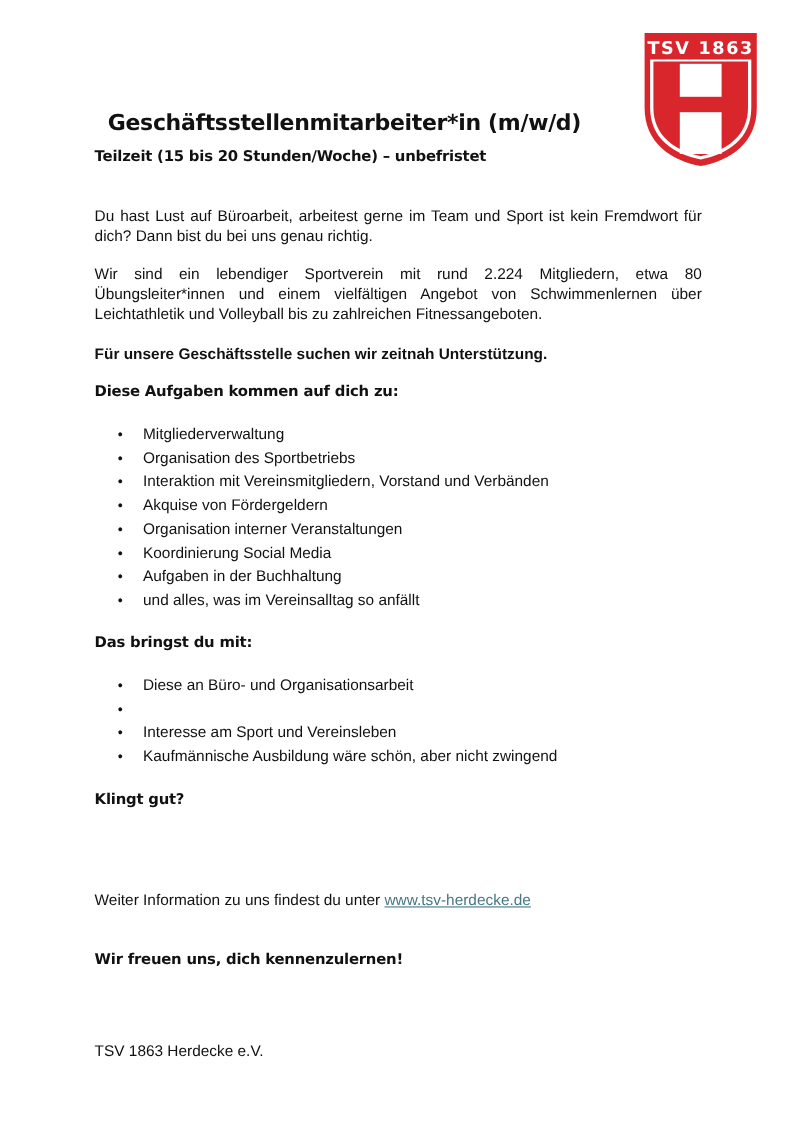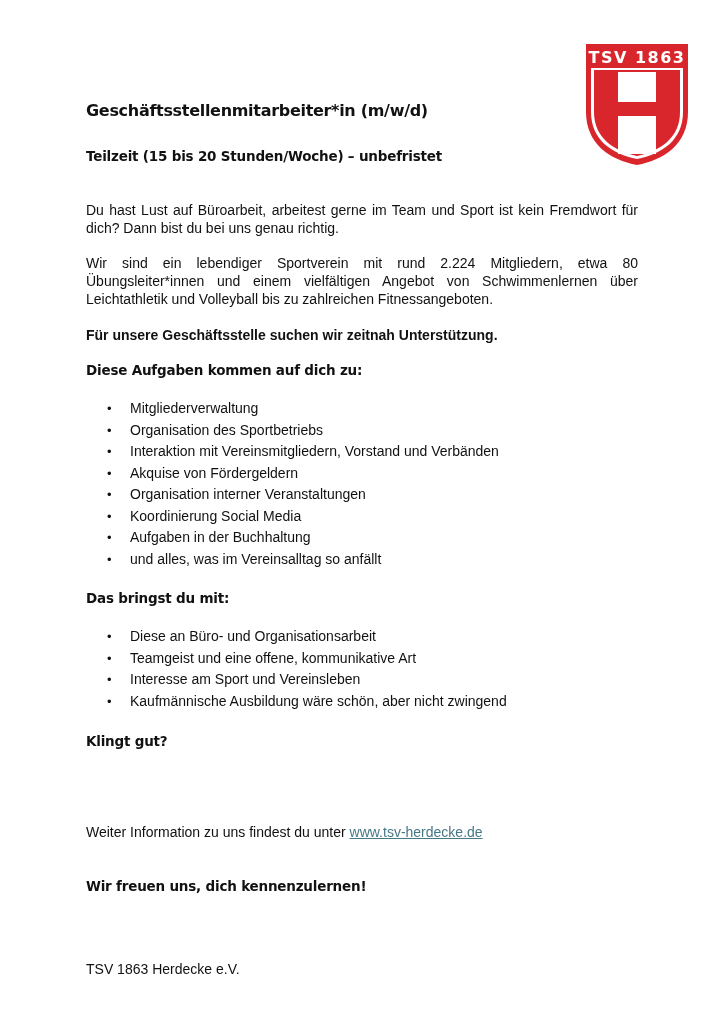--- a/index.html
+++ b/index.html
@@ -1,21 +1,21 @@
 <!DOCTYPE html>
 <html><head>
 <meta charset="utf-8">
 <style>
   html, body { margin: 0; padding: 0; background: #ffffff; }
   body { width: 724px; height: 1024px; position: relative; overflow: hidden;
          font-family: "Liberation Sans", sans-serif; color: #111; }
-  .page { position: absolute; left: 0; top: 14px; width: 724px; height: 931px; }
+  .page { position: absolute; left: 0; top: 0; width: 724px; height: 931px; }
   .logo { position: absolute; left: 584px; top: 28px; width: 106px; height: 125px; }
   .title { position: absolute; left: 86px; top: 87px; font-family: "DejaVu Sans", sans-serif;
-           font-weight: bold; font-size: 16px; letter-spacing: -0.3px; margin: 0; }
+           font-weight: bold; font-size: 20px; letter-spacing: -0.3px; margin: 12px; }
   .subtitle { position: absolute; left: 86px; top: 134px; font-family: "DejaVu Sans", sans-serif;
               font-weight: bold; font-size: 13.5px; margin: 0; letter-spacing: -0.2px; }
   .para { position: absolute; left: 86px; width: 552px; font-size: 14px; line-height: 18px;
           margin: 0; text-align: justify; }
   .h2 { position: absolute; left: 86px; font-family: "DejaVu Sans", sans-serif; font-weight: bold;
         font-size: 13.5px; margin: 0; letter-spacing: -0.2px; }
   ul.list { position: absolute; left: 86px; margin: 0; padding: 0; list-style: none; font-size: 14px; }
   ul.list li { position: relative; height: 21.5px; line-height: 21.5px; padding-left: 44px; }
   ul.list li .bullet { position: absolute; left: 21px; top: 0; font-size: 13px; }
   a.link { color: #467886; text-decoration: underline; }
@@ -50,21 +50,21 @@
     <li><span class="bullet">•</span><span>Akquise von Fördergeldern</span></li>
     <li><span class="bullet">•</span><span>Organisation interner Veranstaltungen</span></li>
     <li><span class="bullet">•</span><span>Koordinierung Social Media</span></li>
     <li><span class="bullet">•</span><span>Aufgaben in der Buchhaltung</span></li>
     <li><span class="bullet">•</span><span>und alles, was im Vereinsalltag so anfällt</span></li>
   </ul>
 
   <h3 class="h2" style="top:576px;">Das bringst du mit:</h3>
   <ul class="list" style="top:612px;">
     <li><span class="bullet">•</span><span>Diese an Büro- und Organisationsarbeit</span></li>
-    <li><span class="bullet">•</span><span>Teamgeist und eine offene, kommunikative Art</span></li>
+    <li><span class="bullet">•</span></li>
     <li><span class="bullet">•</span><span>Interesse am Sport und Vereinsleben</span></li>
     <li><span class="bullet">•</span><span>Kaufmännische Ausbildung wäre schön, aber nicht zwingend</span></li>
   </ul>
 
   <h3 class="h2" style="top:719px;">Klingt gut?</h3>
   <p class="para" style="top:809px; text-align:left;">
     <span>Weiter Information zu uns findest du unter </span><a class="link" href="www.tsv-herdecke.de">www.tsv-herdecke.de</a>
   </p>
 
   <h3 class="h2" style="top:864px;">Wir freuen uns, dich kennenzulernen!</h3>

